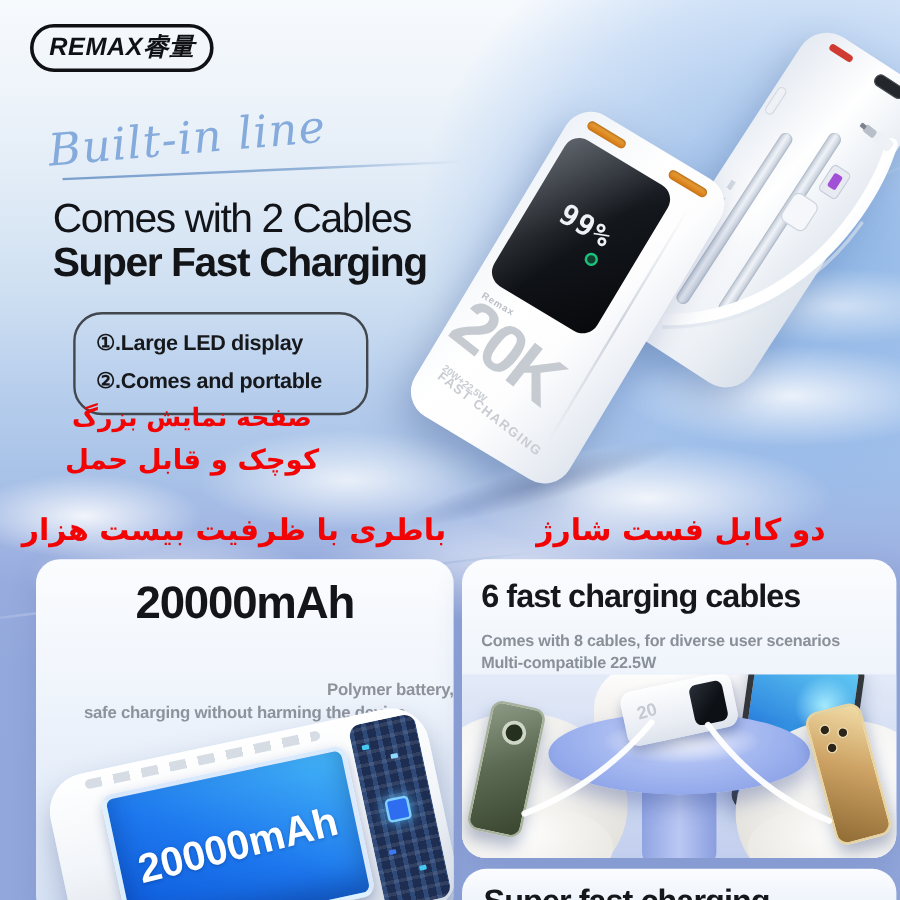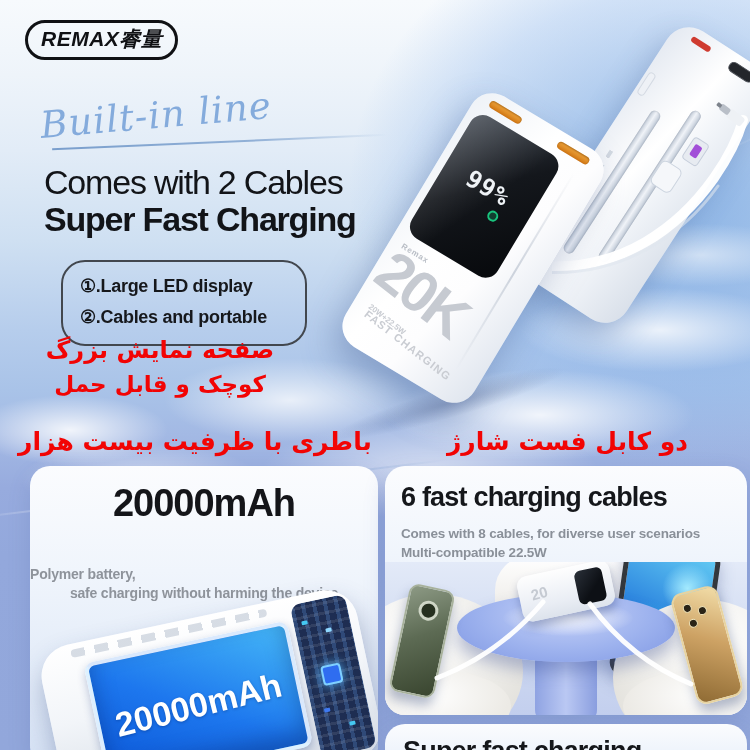--- a/index.html
+++ b/index.html
@@ -37,21 +37,21 @@
   .script-line { left:52px; top:141px; width:335px; height:2px; transform:rotate(-2.5deg);
     background:linear-gradient(90deg, rgba(110,150,200,.9) 0%, rgba(110,150,200,.7) 60%, rgba(110,150,200,0)); }
   .kicker { left:47px; top:145px; font-size:14.5px; font-weight:bold; color:#14171c; letter-spacing:-.2px; }
   .h1a { left:44px; top:163px; font-size:34px; font-weight:normal; letter-spacing:-1.2px; color:#121418; }
   .h1b { left:44px; top:200px; font-size:34px; font-weight:bold; letter-spacing:-1.2px; color:#121418; }
   .feature-box { left:45px; top:260px; width:246px; border:2px solid #42474e; border-radius:24px;
     padding:9px 10px 11px 17px;margin-left:16px; }
   .feature-line { font-size:18px; font-weight:bold; color:#16181c; letter-spacing:-.3px; line-height:1.72; }
   .farsi { font-family:"DejaVu Sans", sans-serif; font-weight:bold; color:#f20404;
     direction:rtl; text-align:center; }
-  .hero-farsi1 { left:30px; top:336px; width:260px; font-size:24px; }
+  .hero-farsi1 { left:30px; top:336px; width:260px; font-size:21px; }
   .hero-farsi2 { left:30px; top:371px; width:260px; font-size:23px; }
 
   
   .dev-shadow { left:330px; top:388px; width:240px; height:30px; border-radius:50%;
     transform:rotate(-16deg);
     background:radial-gradient(rgba(45,65,115,.28), rgba(45,65,115,0) 70%); }
   .dev-rear { left:590px; top:24px; width:114px; height:302px; transform:rotate(33deg);
     border-radius:26px; background:linear-gradient(100deg,#e4e9f1 0%,#ffffff 42%,#f2f5f9 60%,#d8dfe9 100%);
     box-shadow:0 14px 30px rgba(60,85,140,.3); }
   .groove { position:absolute; width:11px; border-radius:6px;
@@ -108,21 +108,21 @@
     background:linear-gradient(180deg,#fbfcfe 0%,#f0f5fc 35%,#e2ebf8 70%,#d5e1f4 100%);
     box-shadow:0 8px 22px rgba(70,95,160,.18); overflow:hidden; }
   .card-left { left:30px; top:466px; width:348px; height:300px; }
   .card-right { left:385px; top:466px; width:362px; height:249px; }
   .card-bottom { left:385px; top:724px; width:362px; height:70px; }
 
   .cl-t1 { position:absolute; left:0; top:16px; width:100%; text-align:center;
     font-size:38px; font-weight:bold; letter-spacing:-1px; color:#141519; }
   .cl-t2 { position:absolute; left:0; top:55px; width:100%; text-align:center;
     font-size:38px; font-weight:bold; letter-spacing:-1.5px; color:#141519; }
-  .cl-s1 { position:absolute; left:0; top:100px; width:100%; text-align:left;
+  .cl-s1 { position:absolute; left:0; top:100px; width:100%; text-align:right;
     font-size:14px; font-weight:bold; color:#8e939b; letter-spacing:-.2px; }
   .cl-s2 { position:absolute; left:0; top:119px; width:100%; text-align:center;
     font-size:14px; font-weight:bold; color:#8e939b; letter-spacing:-.2px; }
 
   
   .xray { position:absolute; left:20px; top:150px; width:322px; height:172px; transform:rotate(-12deg); }
   .xray-body { position:absolute; inset:0; border-radius:32px;
     background:linear-gradient(180deg,#ffffff 0%,#f2f5f9 45%,#e2e7ee 75%,#d6dce6 100%);
     box-shadow:0 14px 26px rgba(50,70,120,.35); }
   .xray-rim { position:absolute; left:34px; top:6px; width:200px; height:8px; border-radius:4px;
@@ -254,21 +254,21 @@
     <div class="front-seam"></div>
   </div>
 
   <div class="abs script">Built-in line</div>
   <div class="abs script-line"></div>
   <div class="abs h1a">Comes with 2 Cables</div>
   <div class="abs h1b">Super Fast Charging</div>
 
   <div class="abs feature-box">
     <div class="feature-line">①.Large LED display</div>
-    <div class="feature-line">②.Cables and portable</div>
+    <div class="feature-line">②.Comes and portable</div>
   </div>
 
   <div class="abs farsi hero-farsi1">صفحه نمایش بزرگ</div>
   <div class="abs farsi row-farsi-left">باطری با ظرفیت بیست هزار</div>
 
   <div class="abs farsi hero-farsi2">کوچک و قابل حمل</div>
   <div class="abs farsi row-farsi-right">دو کابل فست شارژ</div>
 
   <div class="card card-left">
     <div class="cl-t1">20000mAh</div>

